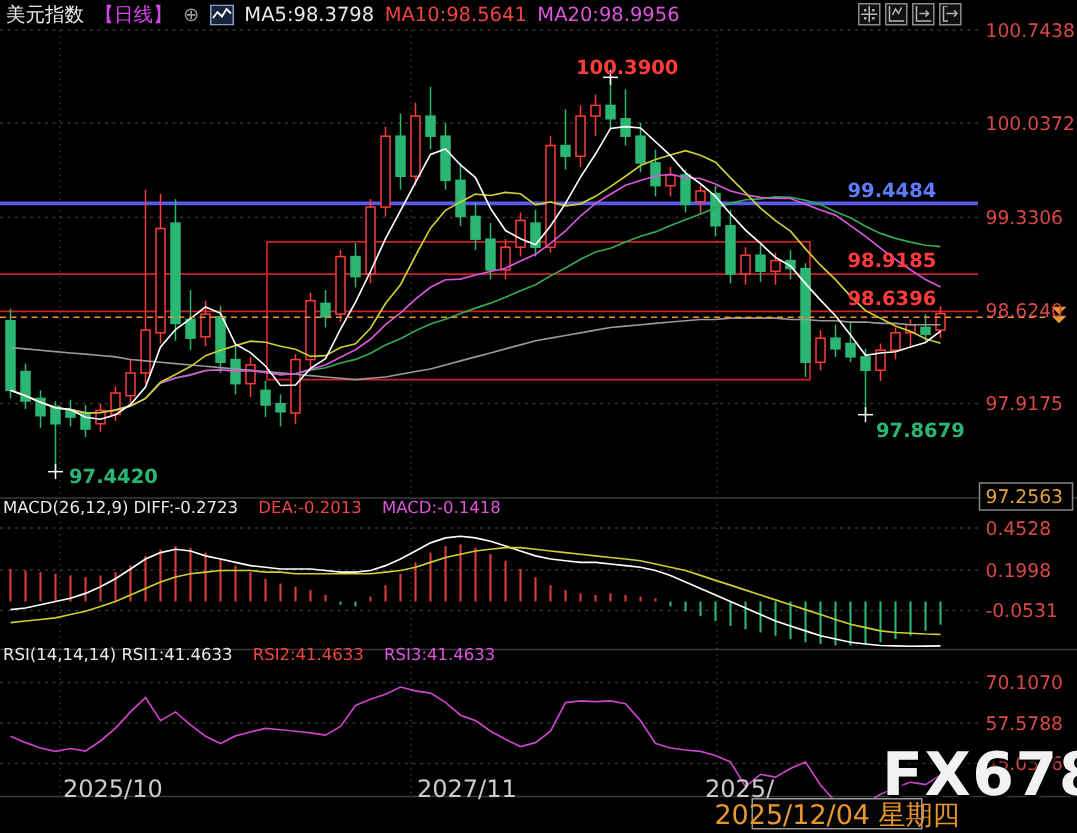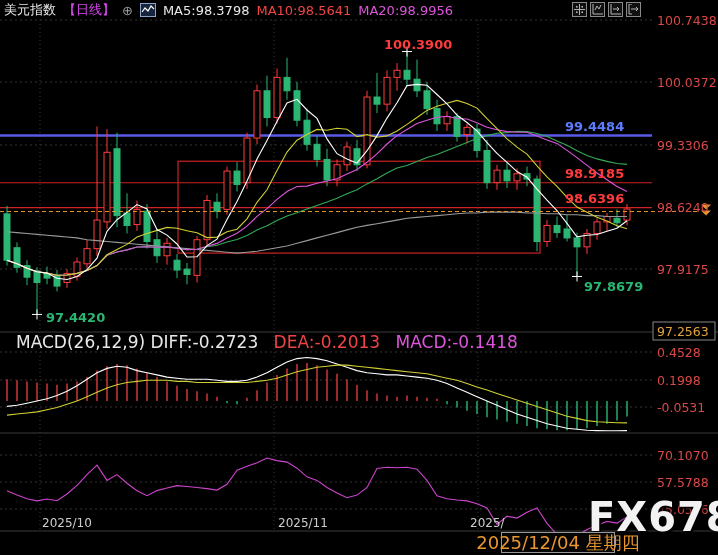--- a/index.html
+++ b/index.html
@@ -11,26 +11,26 @@
   .c-white{color:#e8e8e8;text-align:center;}
   .c-gold{color:#d946ef;}
   .c-yellow{color:#ef4444;}
   .c-magenta{color:#dd55dd;}
   #plus-icon{font-size:13px;color:#9a9a9a;line-height:1;}
   .mini-chart{width:16px;height:14px;display:inline-block;}
   #toolbar{position:absolute;left:572px;top:2px;display:flex;gap:3px;}
   .tb-icon{width:15px;height:15px;border:1px solid #8a8a8a;background:#101010;display:flex;
            align-items:center;justify-content:center;box-sizing:border-box;}
   
-  .ind-row{position:absolute;left:16px;font-size:17px;white-space:nowrap;text-decoration:underline;}
+  .ind-row{position:absolute;left:2px;font-size:11px;white-space:nowrap;text-decoration:underline;}
   #macd-row{top:332px;}
   #rsi-row{top:430px;}
   .ind-row span{margin-right:10px;}
   
-  .t-label{position:absolute;top:516px;font-size:12px;color:#cccccc;white-space:nowrap;}
+  .t-label{position:absolute;top:516px;font-size:16px;color:#cccccc;white-space:nowrap;}
   #date-box{position:absolute;left:501px;top:532px;width:112px;height:19px;border:1px solid #999;
             background:#050505;color:#e8962e;font-size:18px;display:flex;align-items:center;
             justify-content:center;white-space:nowrap;z-index:5;}
   
   #watermark{position:absolute;left:588px;top:494px;font-size:40px;font-weight:bold;color:#f2f2f2;
              letter-spacing:1px;text-shadow:0 0 3px #000,2px 2px 2px #000;z-index:4;}
   #chart-svg{position:absolute;left:0;top:0;}
 </style>
 </head>
 <body>
@@ -332,21 +332,26 @@
       </svg>
     </span>
   </div>
 
   <div id="macd-row" class="ind-row">
     <span class="c-white">MACD(26,12,9) DIFF:-0.2723</span>
     <span class="c-yellow">DEA:-0.2013</span>
     <span class="c-magenta">MACD:-0.1418</span>
   </div>
 
+  <div id="rsi-row" class="ind-row">
+    <span class="c-white">RSI(14,14,14) RSI1:41.4633</span>
+    <span class="c-yellow">RSI2:41.4633</span>
+    <span class="c-magenta">RSI3:41.4633</span>
+  </div>
 
   <div class="t-label" style="left:42px">2025/10</div>
-  <div class="t-label" style="left:278px">2025/11</div>
+  <div class="t-label" style="left:278px">2027/11</div>
   <div class="t-label" style="left:470px">2025/</div>
   <div id="date-box">2025/12/04 星期四</div>
 
   <div id="watermark">FX678</div>
 
 </div>
 
 </body></html>

